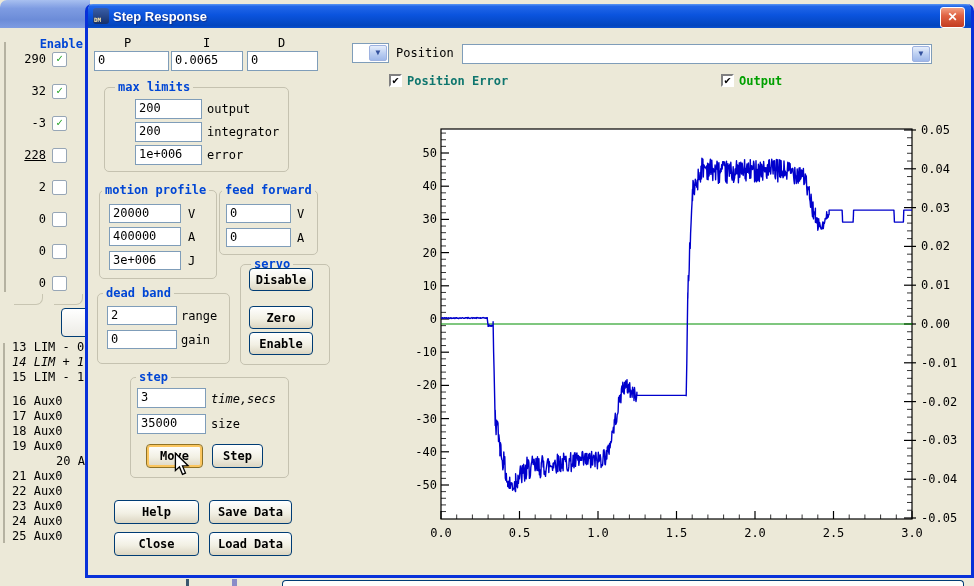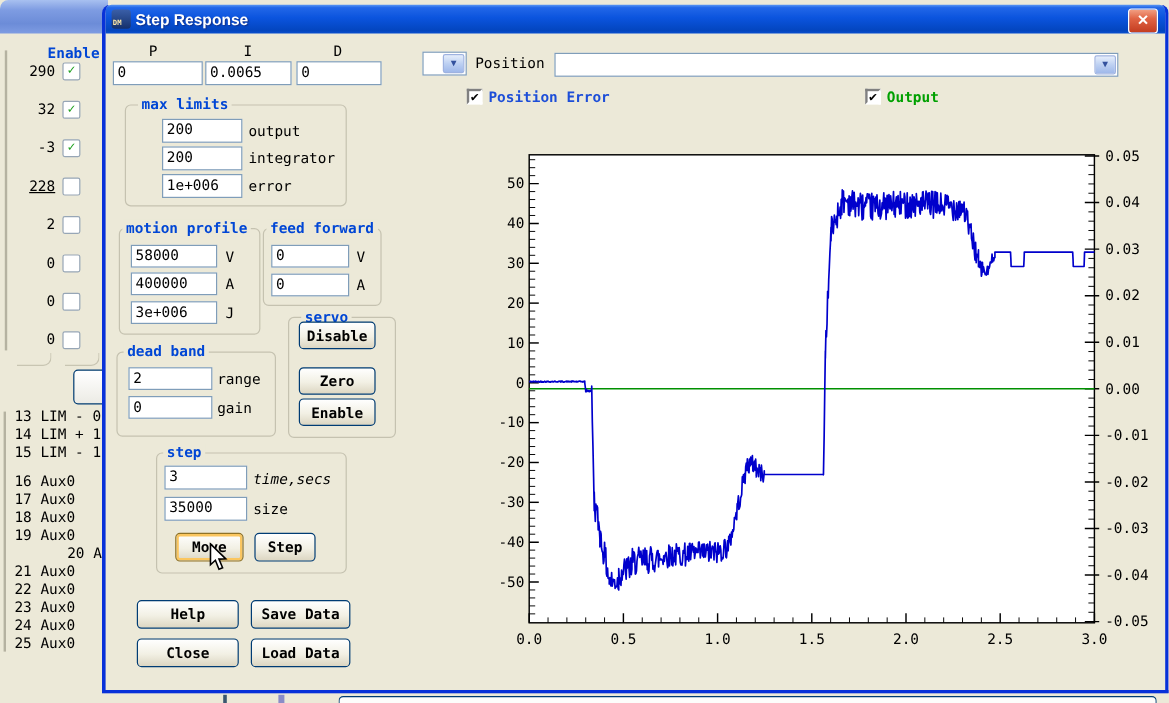--- a/index.html
+++ b/index.html
@@ -74,21 +74,21 @@
     <div class="abs xp-cb" style="left: 52px; top: 244px;"></div>
     <div class="abs io-val" style="left: 0px; top: 276px; width: 46px;">0</div>
     <div class="abs xp-cb" style="left: 52px; top: 276px;"></div>
   </div>
 <div class="abs bg-corner" style="left:14px;top:294px;width:28px;height:10px;"></div>
 <div class="abs bg-corner" style="left:54px;top:294px;width:28px;height:10px;"></div>
 <div class="abs bg-partial-btn" style="left:61px;top:308px;width:40px;height:27px;"></div>
 <div class="abs bg-vline" style="left:3px;top:343px;height:200px;"></div>
 <div id="io-list" class="abs" style="left:0;top:0;">
     <div class="abs io-item" style="left: 12px; top: 340px;">13 LIM - 0</div>
-    <div class="abs io-item" style="left: 12px; top: 355px;">14 LIM + 1</div>
+    <div class="abs io-item" style="left: 12px; top: 355px; font-style: italic;">14 LIM + 1</div>
     <div class="abs io-item" style="left: 12px; top: 370px;">15 LIM - 1</div>
     <div class="abs io-item" style="left: 12px; top: 394px;">16 Aux0</div>
     <div class="abs io-item" style="left: 12px; top: 409px;">17 Aux0</div>
     <div class="abs io-item" style="left: 12px; top: 424px;">18 Aux0</div>
     <div class="abs io-item" style="left: 12px; top: 439px;">19 Aux0</div>
     <div class="abs io-item" style="left: 12px; top: 454px; margin-left: 44px;">20 Aux0</div>
     <div class="abs io-item" style="left: 12px; top: 469px;">21 Aux0</div>
     <div class="abs io-item" style="left: 12px; top: 484px;">22 Aux0</div>
     <div class="abs io-item" style="left: 12px; top: 499px;">23 Aux0</div>
     <div class="abs io-item" style="left: 12px; top: 514px;">24 Aux0</div>
@@ -118,38 +118,38 @@
   
   <span class="combo-arrow">▼</span>
 </div>
 <div class="abs lbl" style="left:396px;top:46px;">Position</div>
 <div class="abs combo" style="left:462px;top:44px;width:464px;height:18px;">
   
   <span class="combo-arrow">▼</span>
 </div>
 
 <div class="abs cls-cb" style="left:389px;top:74px;">✔</div>
-<div class="abs cb-lbl" style="left:407px;top:74px;color:#1d4ed8;">Position Error</div>
+<div class="abs cb-lbl" style="left:407px;top:74px;color:#0f766e;">Position Error</div>
 <div class="abs cls-cb" style="left:721px;top:74px;">✔</div>
 <div class="abs cb-lbl" style="left:739px;top:74px;color:#00A000;">Output</div>
 
 <div class="abs gb" style="left:104px;top:87px;width:183px;height:83px;">
   <div class="gb-title" style="left:10px;">max limits</div>
 </div>
 <div class="abs tf" style="left:135px;top:99px;width:62px;height:18px;">200</div>
 <div class="abs lbl" style="left:207px;top:102px;">output</div>
 <div class="abs tf" style="left:135px;top:122px;width:62px;height:18px;">200</div>
 <div class="abs lbl" style="left:207px;top:125px;">integrator</div>
 <div class="abs tf" style="left:135px;top:145px;width:62px;height:18px;">1e+006</div>
 <div class="abs lbl" style="left:207px;top:148px;">error</div>
 
 <div class="abs gb" style="left:99px;top:190px;width:116px;height:87px;">
   <div class="gb-title" style="left:2px;">motion profile</div>
 </div>
-<div class="abs tf" style="left:109px;top:204px;width:67px;height:17px;">58000</div>
+<div class="abs tf" style="left:109px;top:204px;width:67px;height:17px;">20000</div>
 <div class="abs lbl" style="left:188px;top:207px;">V</div>
 <div class="abs tf" style="left:109px;top:227px;width:67px;height:17px;">400000</div>
 <div class="abs lbl" style="left:188px;top:230px;">A</div>
 <div class="abs tf" style="left:109px;top:251px;width:67px;height:17px;">3e+006</div>
 <div class="abs lbl" style="left:188px;top:254px;">J</div>
 
 <div class="abs gb" style="left:219px;top:190px;width:97px;height:63px;">
   <div class="gb-title" style="left:2px;">feed forward</div>
 </div>
 <div class="abs tf" style="left:226px;top:204px;width:60px;height:17px;">0</div>

